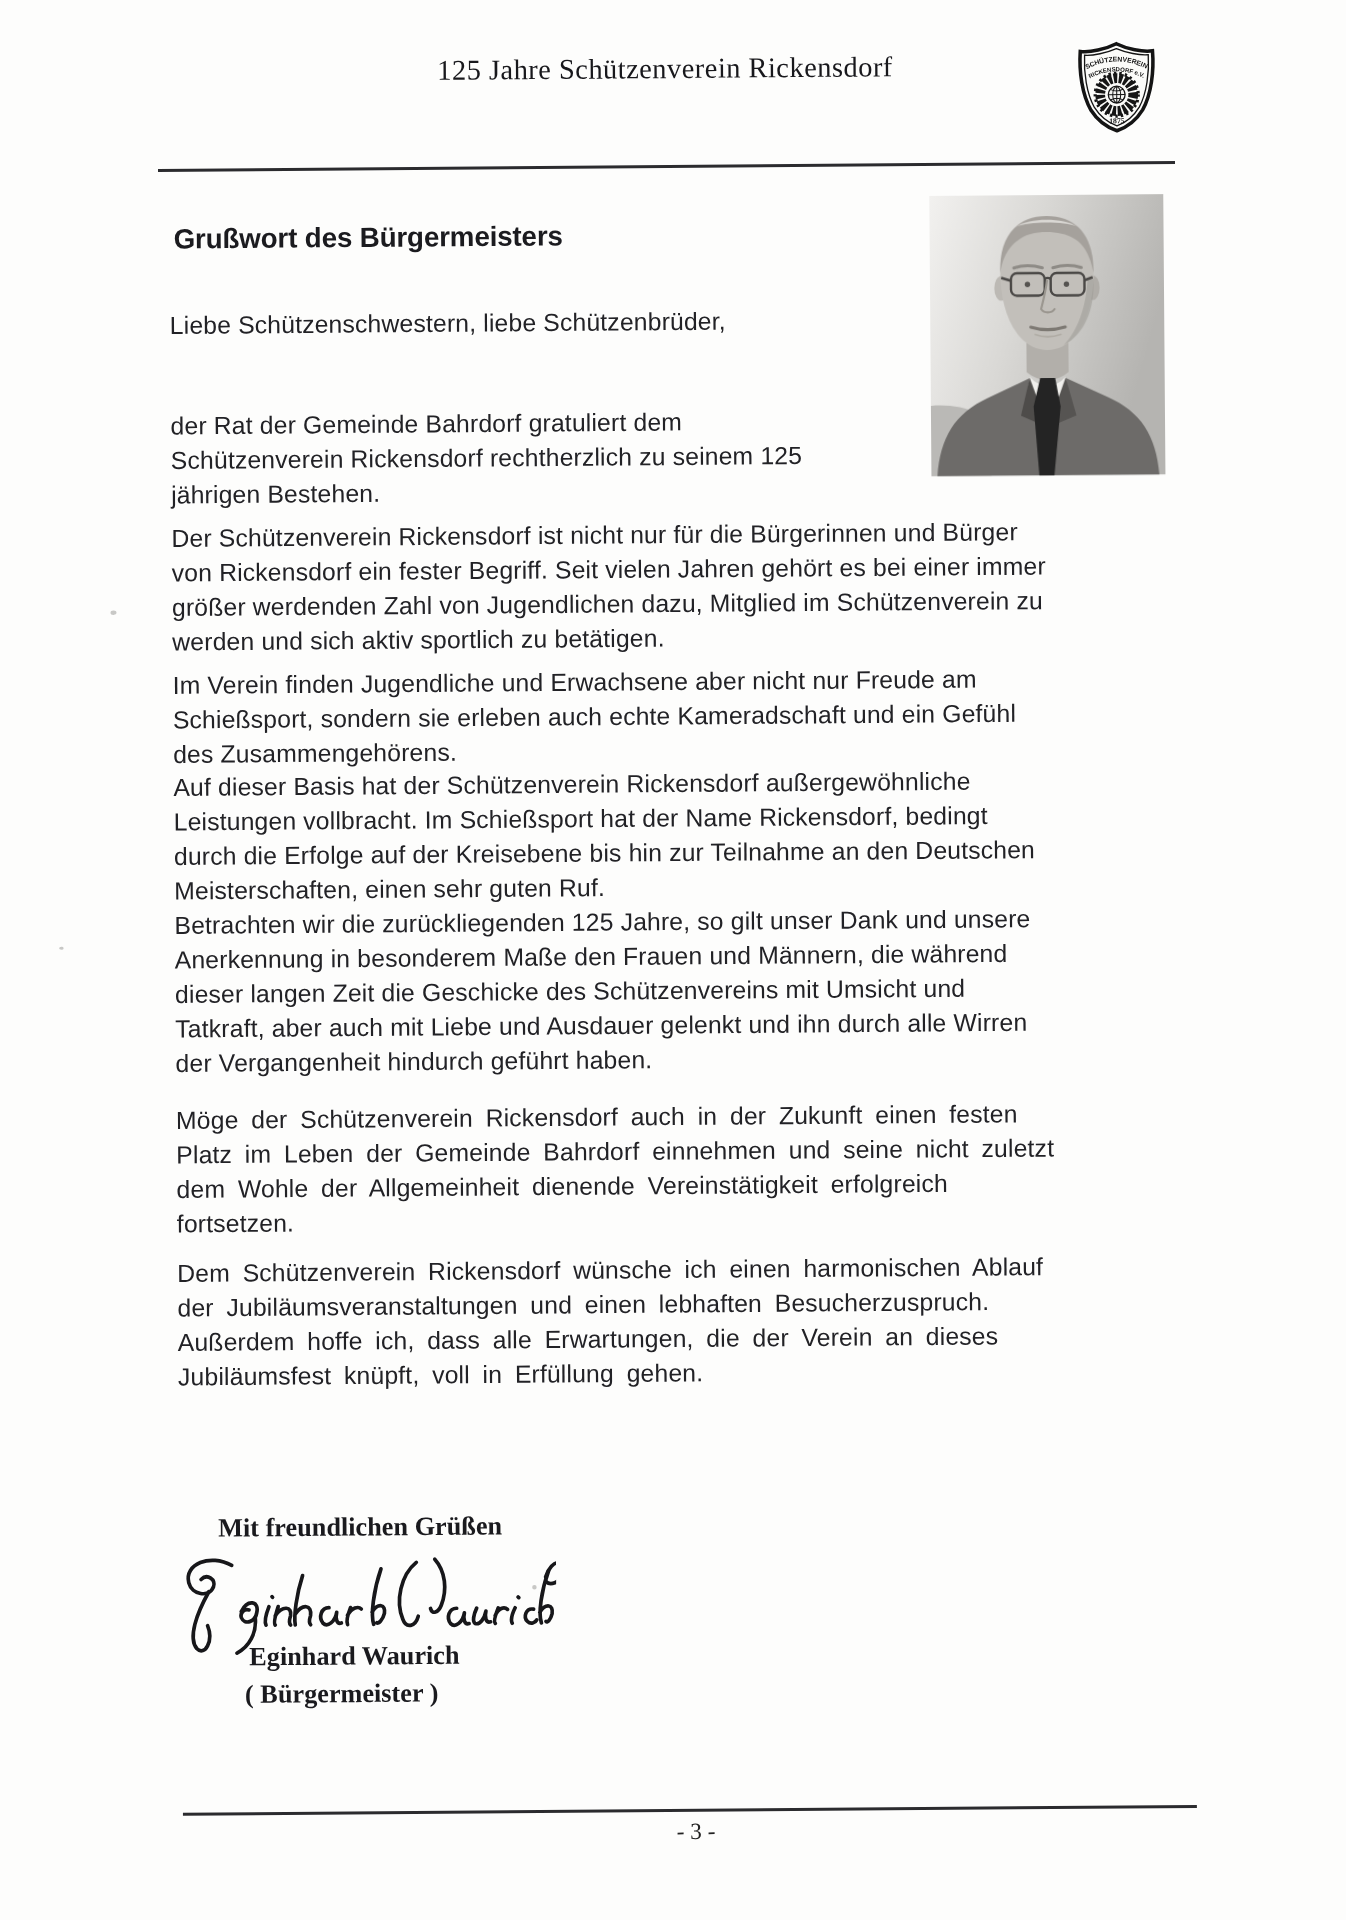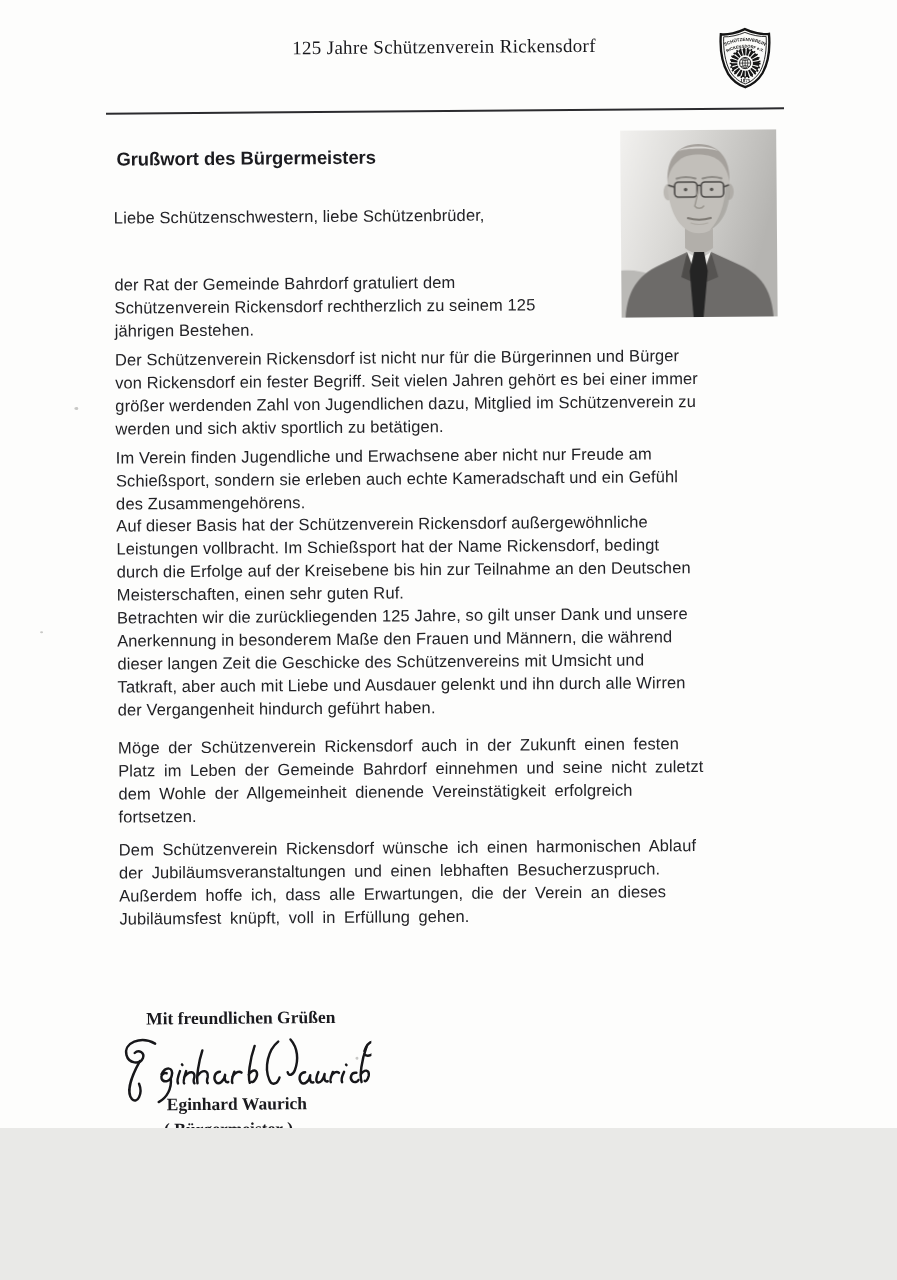--- a/index.html
+++ b/index.html
@@ -1,17 +1,17 @@
 <!DOCTYPE html>
 <html><head>
 <meta charset="utf-8">
 <style>
   html,body { margin:0; padding:0; background:#e9e9e7; }
   .page {
-    position:relative; width:897px; height:1128px; margin:0 auto;
+    position:relative; width:897px; height:1280px; margin:0 auto;
     background:#fdfdfc; overflow:hidden;
     font-family:"Liberation Sans", sans-serif; color:#212125;
   }
   .tilt { position:absolute; inset:0; transform:rotate(-0.45deg); transform-origin:50% 55%; }
 
   .header-title {
     position:absolute; left:0; top:36px; width:897px; text-align:center;
     font-family:"Liberation Serif", serif; font-size:19px; letter-spacing:0.3px; color:#18181c;
   }
   .crest { position:absolute; left:721px; top:29px; width:57px; height:63px; }

